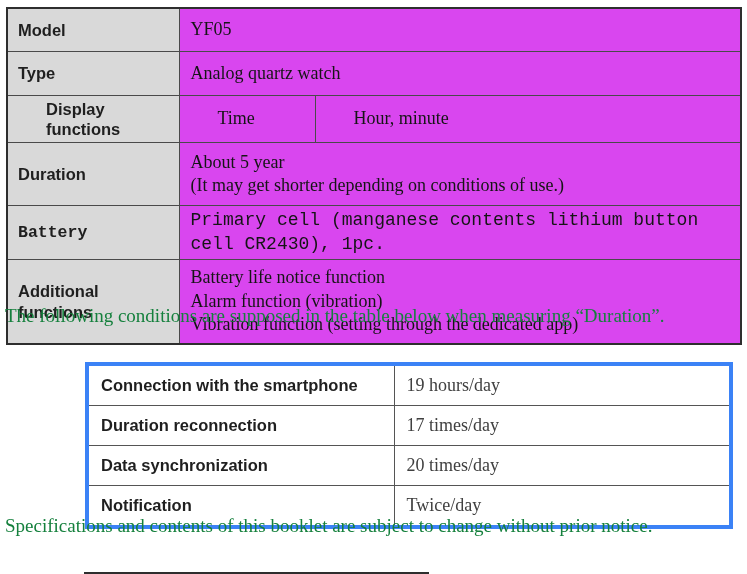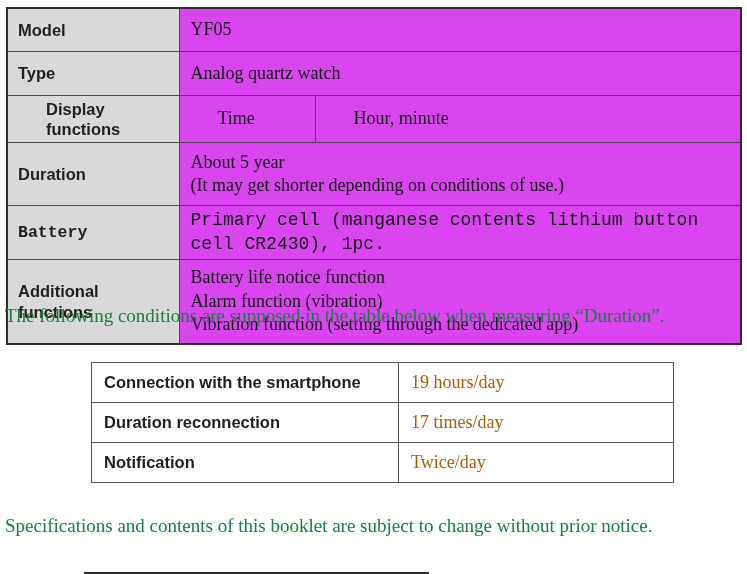--- a/index.html
+++ b/index.html
@@ -48,43 +48,42 @@
     position:absolute;left:5px;
     font-family:"Liberation Serif","DejaVu Serif",serif;
     font-size:19px;
     line-height:27px;
     color:#15803d;
   }
   .para-conditions{top:302px;width:682px;}
   .para-disclaimer{top:512px;width:692px;}
   
   .cond-table{
-    position:absolute;left:85px;top:362px;width:583px;
-    border:1px solid #3b82f6;
-    margin-left:6px;
+    position:absolute;left:85px;top:362px;width:648px;
+    border:4px solid #3b82f6;
   }
   .cond-table td{
     border:1px solid #555555;
     vertical-align:middle;
     height:35px;
     overflow:hidden;
   }
   .cond-label{
     background:#ffffff;
     font-family:"Liberation Sans",sans-serif;
     font-weight:bold;
     font-size:16.5px;
     color:#1f1f1f;
     padding:2px 6px 2px 12px;
   }
   .cond-value{
     background:#ffffff;
     font-family:"Liberation Serif","DejaVu Serif",serif;
     font-size:18px;
-    color:#a16207;
+    color:#404040;
     padding:2px 6px 2px 12px;
   }
   
   .cutoff-rule{
     position:absolute;left:84px;top:572px;width:345px;height:2px;
     background:#2e2e2e;
   }
 </style>
 </head>
 <body>
@@ -139,20 +138,24 @@
     <tbody>
         <tr>
       <td class="cond-label">Connection with the smartphone</td>
       <td class="cond-value">19 hours/day</td>
     </tr>
     <tr>
       <td class="cond-label">Duration reconnection</td>
       <td class="cond-value">17 times/day</td>
     </tr>
     <tr>
+      <td class="cond-label">Data synchronization</td>
+      <td class="cond-value">20 times/day</td>
+    </tr>
+    <tr>
       <td class="cond-label">Notification</td>
       <td class="cond-value">Twice/day</td>
     </tr>
   </tbody>
     </table>
 
   <div class="para para-disclaimer">Specifications and contents of this booklet are subject to change without prior notice.</div>
 
   <div class="cutoff-rule"></div>
 

